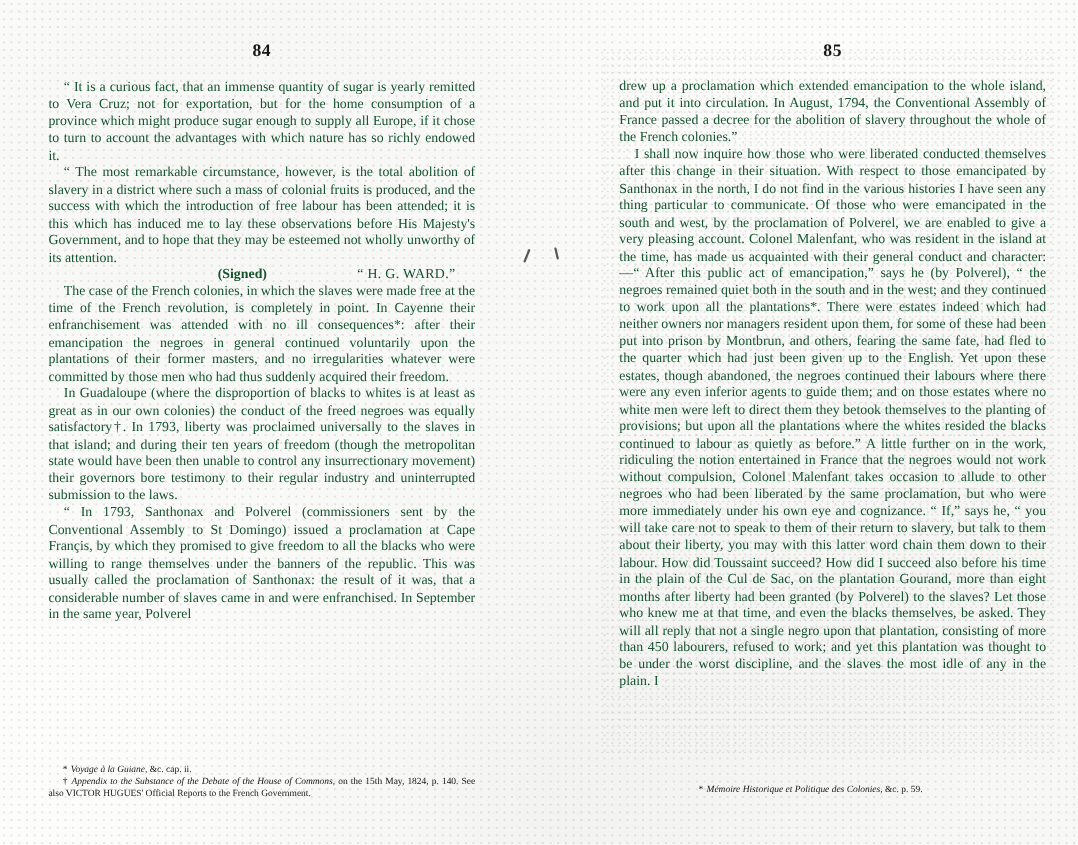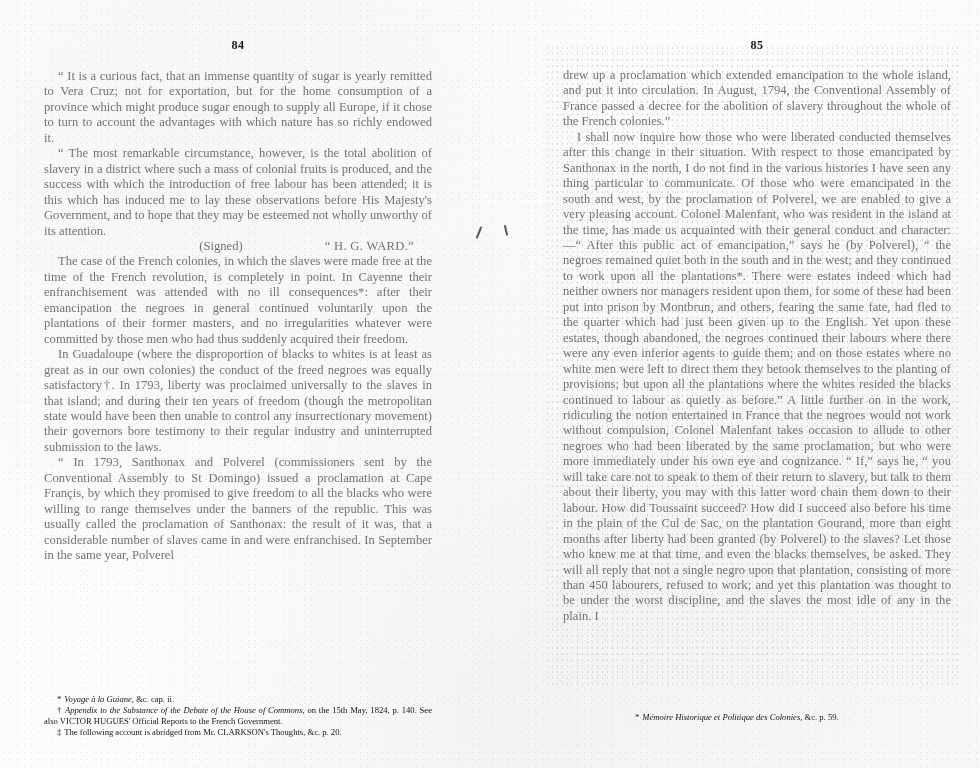--- a/index.html
+++ b/index.html
@@ -58,49 +58,49 @@
     position: absolute;
     top: 0;
     width: 388px;
   }
   #column-left  { left: 44px;  }
   #column-right { left: 563px; }
 
   .folio {
     text-align: center;
     font-weight: bold;
-    font-size: 12px;
+    font-size: 16px;
     letter-spacing: 0.5px;
     margin-top: 38px;
     margin-bottom: 16px;
     color: #171717;
   }
   #column-right .folio { margin-bottom: 15px; }
 
   .body-text {
     font-size: 12.6px;
     line-height: 15.45px;
     text-align: justify;
     text-justify: inter-word;
-    color: #737373;
+    color: #14532d;
     hyphens: none;
   }
   .body-text p {
     margin: 0;
     text-indent: 14px;
   }
   .body-text p.no-indent { text-indent: 0; }
 
   .signature-line {
     text-align: right;
     margin: 0;
     text-indent: 0;
     padding-right: 18px;
   }
-  .signature-line .sig-word { margin-right: 46px; }
+  .signature-line .sig-word { margin-right: 46px; font-weight: bold; }
   .smallcaps {
     font-variant: small-caps;
     letter-spacing: 0.3px;
     margin-left: 36px;
   }
 
   
   .footnote-block {
     position: absolute;
     width: 388px;
@@ -180,23 +180,20 @@
   <hr class="rule">
 
   <p class="footnote">
     <span class="fn-marker">*</span><i>Voyage à la Guiane,</i><span> &amp;c. cap. ii.</span>
   </p>
 
   <p class="footnote">
     <span class="fn-marker">†</span><i>Appendix to the Substance of the Debate of the House of Commons,</i><span> on the 15th May, 1824, p. 140.   See also VICTOR HUGUES' Official Reports to the French Government.</span>
   </p>
 
-  <p class="footnote">
-    <span class="fn-marker">‡</span><span>The following account is abridged from Mr. CLARKSON's Thoughts, &amp;c. p. 20.</span>
-  </p>
 </div>
 
 <div class="column" id="column-right">
 
   <div class="folio">85</div>
 
   <div class="body-text">
     <p class="no-indent">drew up a proclamation which extended emancipation to the whole island, and put it into circulation. In August, 1794, the Conventional Assembly of France passed a decree for the abolition of slavery throughout the whole of the French colonies.”</p>
     <p>I shall now inquire how those who were liberated conducted themselves after this change in their situation. With respect to those emancipated by Santhonax in the north, I do not find in the various histories I have seen any thing particular to communicate. Of those who were emancipated in the south and west, by the proclamation of Polverel, we are enabled to give a very pleasing account. Colonel Malenfant, who was resident in the island at the time, has made us acquainted with their general conduct and character:—“ After this public act of emancipation,” says he (by Polverel), “ the negroes remained quiet both in the south and in the west; and they continued to work upon all the plantations*. There were estates indeed which had neither owners nor managers resident upon them, for some of these had been put into prison by Montbrun, and others, fearing the same fate, had fled to the quarter which had just been given up to the English. Yet upon these estates, though abandoned, the negroes continued their labours where there were any even inferior agents to guide them; and on those estates where no white men were left to direct them they betook themselves to the planting of provisions; but upon all the plantations where the whites resided the blacks continued to labour as quietly as before.” A little further on in the work, ridiculing the notion entertained in France that the negroes would not work without compulsion, Colonel Malenfant takes occasion to allude to other negroes who had been liberated by the same proclamation, but who were more immediately under his own eye and cognizance. “ If,” says he, “ you will take care not to speak to them of their return to slavery, but talk to them about their liberty, you may with this latter word chain them down to their labour. How did Toussaint succeed? How did I succeed also before his time in the plain of the Cul de Sac, on the plantation Gourand, more than eight months after liberty had been granted (by Polverel) to the slaves? Let those who knew me at that time, and even the blacks themselves, be asked. They will all reply that not a single negro upon that plantation, consisting of more than 450 labourers, refused to work; and yet this plantation was thought to be under the worst discipline, and the slaves the most idle of any in the plain. I</p>
   </div>

